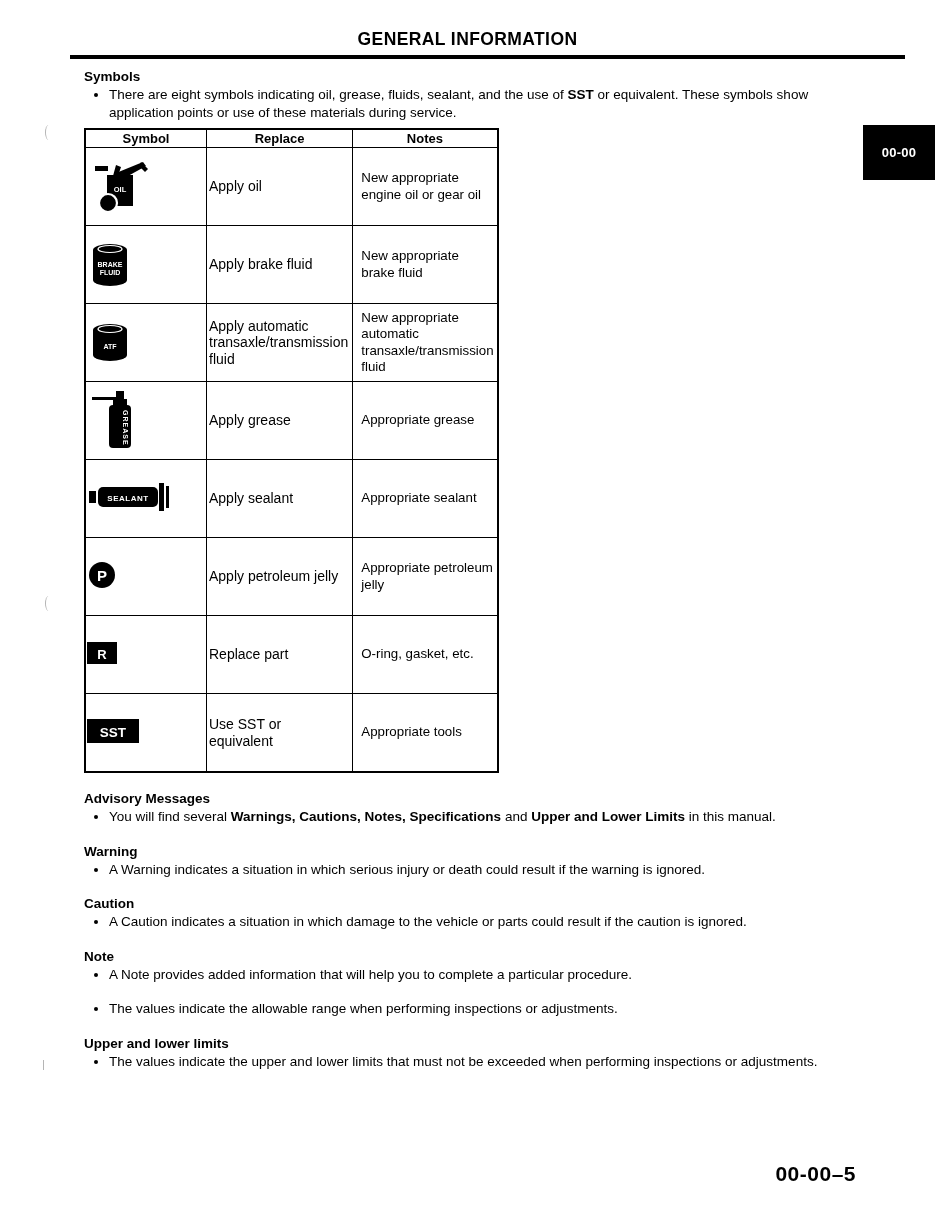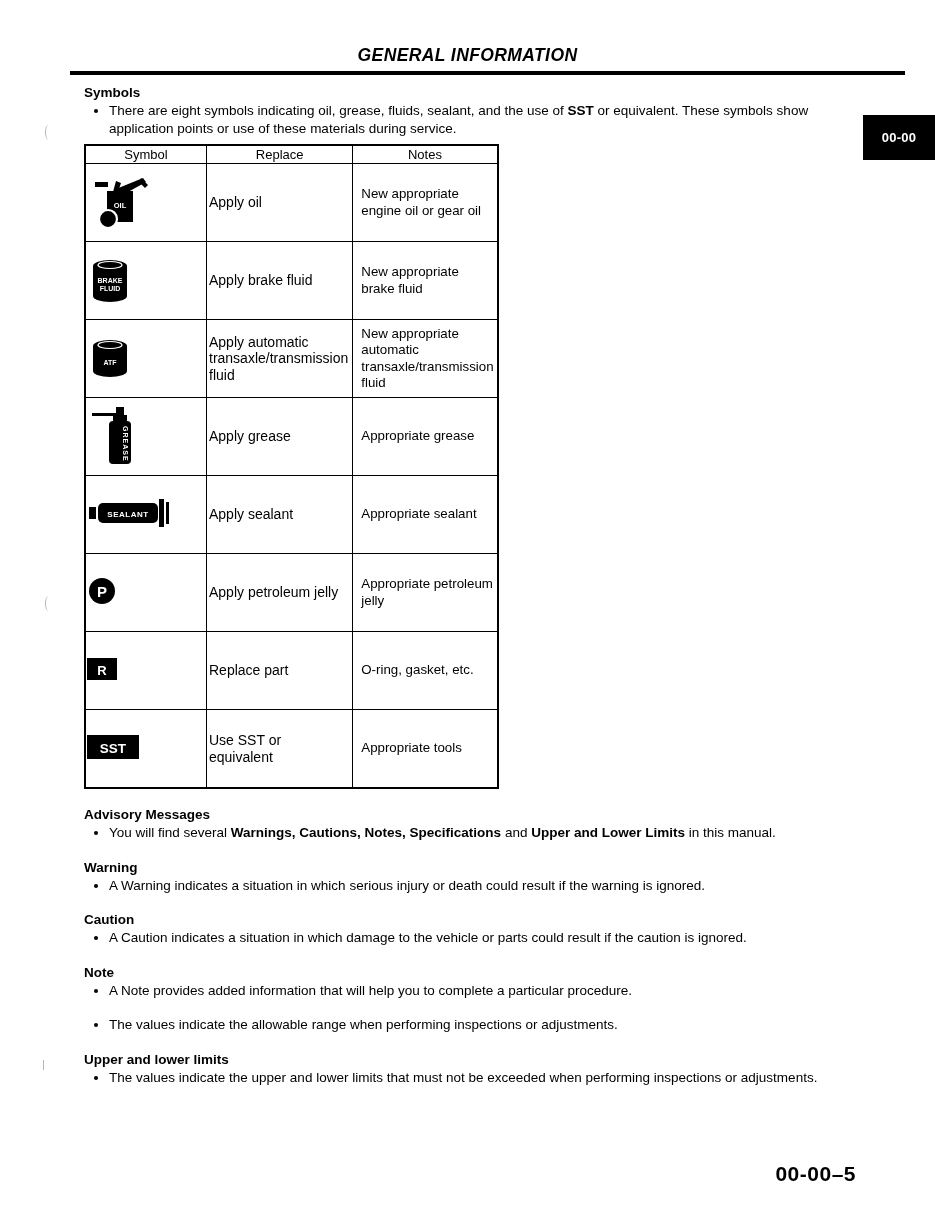--- a/index.html
+++ b/index.html
@@ -1,37 +1,37 @@
 <!DOCTYPE html>
 <html><head>
 <meta charset="utf-8">
 <style>
   html,body{margin:0;padding:0;}
   body{
     width:935px;height:1210px;background:#ffffff;position:relative;
     font-family:"Liberation Sans", sans-serif;color:#000;overflow:hidden;
   }
-  .title-wrap{padding-top:45px;text-align:center;font-style:italic;}
+  .title-wrap{padding-top:29px;text-align:center;}
   .page-title{font-size:17.5px;font-weight:bold;letter-spacing:.4px;margin:0;display:inline-block;}
   .title-rule{margin:5px 0 0 70px;width:835px;height:4px;background:#000;}
   .section-tab{
-    position:absolute;top:115px;right:0;width:72px;height:45px;background:#000;
+    position:absolute;top:125px;right:0;width:72px;height:55px;background:#000;
     color:#fff;font-weight:bold;font-size:13px;display:flex;align-items:center;justify-content:center;
     letter-spacing:.3px;
   }
   .content{padding-left:84px;padding-right:36px;}
   .section-heading{font-size:13.5px;font-weight:bold;line-height:17px;}
   ul.bullets{margin:1px 0 0 0;padding-left:25px;list-style-type:disc;}
   ul.bullets li{font-size:13.5px;line-height:17.5px;max-width:762px;}
   ul.bullets li b{font-weight:bold;}
   .symbols-section{margin-top:9px;}
   table.symbols-table{border-collapse:collapse;margin-top:7px;border:2px solid #000;}
   table.symbols-table th, table.symbols-table td{border:1px solid #000;}
   table.symbols-table th{
-    font-size:13px;font-weight:normal;height:17px;padding:0 4px;text-align:center;
+    font-size:13px;font-weight:bold;height:17px;padding:0 4px;text-align:center;
   }
   td.symbol-cell{width:118px;text-align:left;vertical-align:middle;height:75px;}
   td.meaning-cell{width:118px;padding:4px 4px 4px 2px;font-size:14px;line-height:16.5px;vertical-align:middle;}
   td.kind-cell{width:116px;padding:4px 3px 4px 8px;font-size:13.3px;line-height:16.5px;vertical-align:middle;}
   .adv-section{margin-top:17px;}
   .page-number{
     position:absolute;right:79px;bottom:24px;font-size:21px;font-weight:bold;letter-spacing:.5px;
   }
   .scan-artifact{
     position:absolute;width:6px;height:15px;border-left:1.5px solid #b5b5b5;

